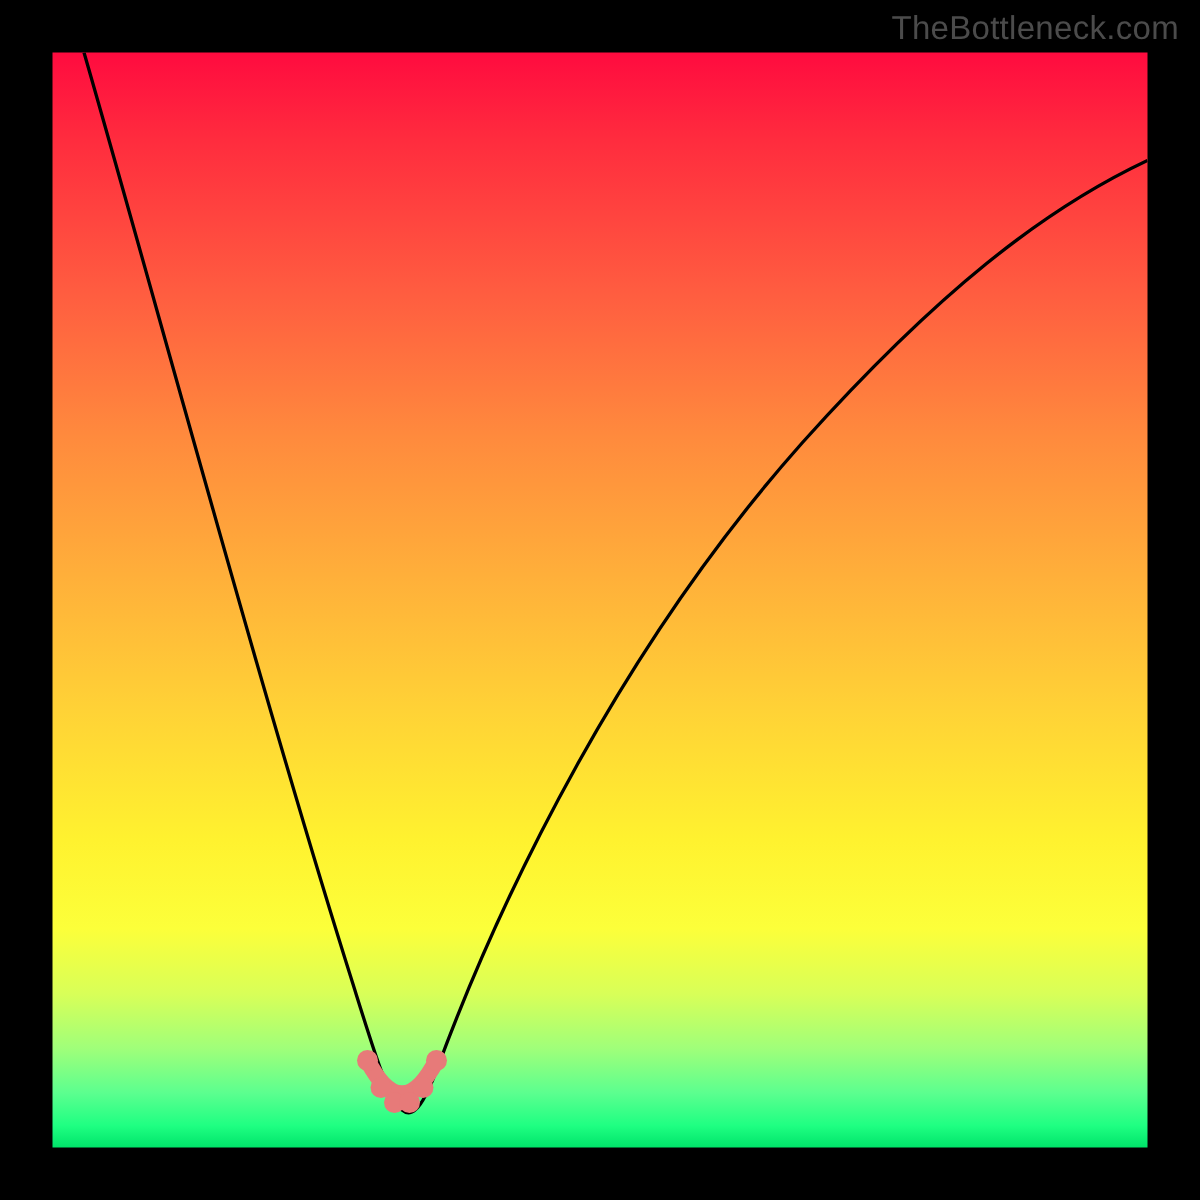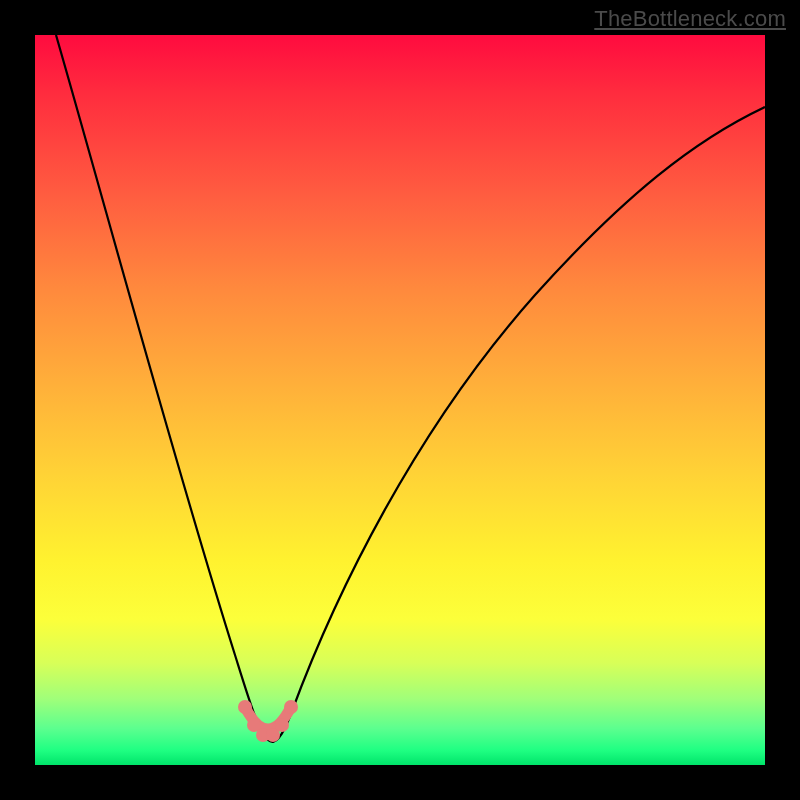--- a/index.html
+++ b/index.html
@@ -35,21 +35,20 @@
   }
   .watermark {
     position: absolute;
     top: 6px;
     right: 14px;
     color: #4b4b4b;
     font-size: 22px;
     letter-spacing: 0.2px;
     font-weight: 400;
     font-family: Arial, Helvetica, sans-serif;
-    text-decoration: underline;
   }
   svg.overlay {
     position: absolute;
     left: 0;
     top: 0;
     width: 730px;
     height: 730px;
   }
   .curve {
     fill: none;

